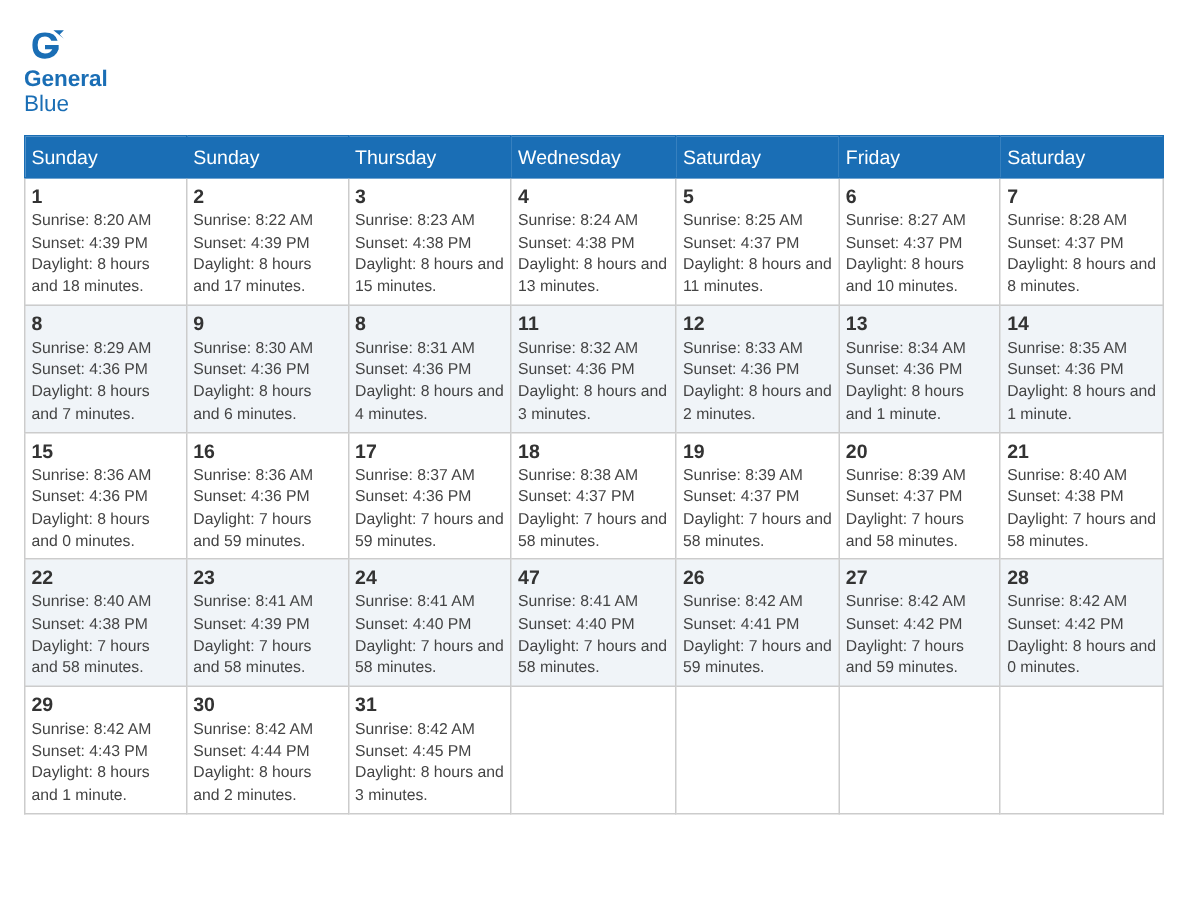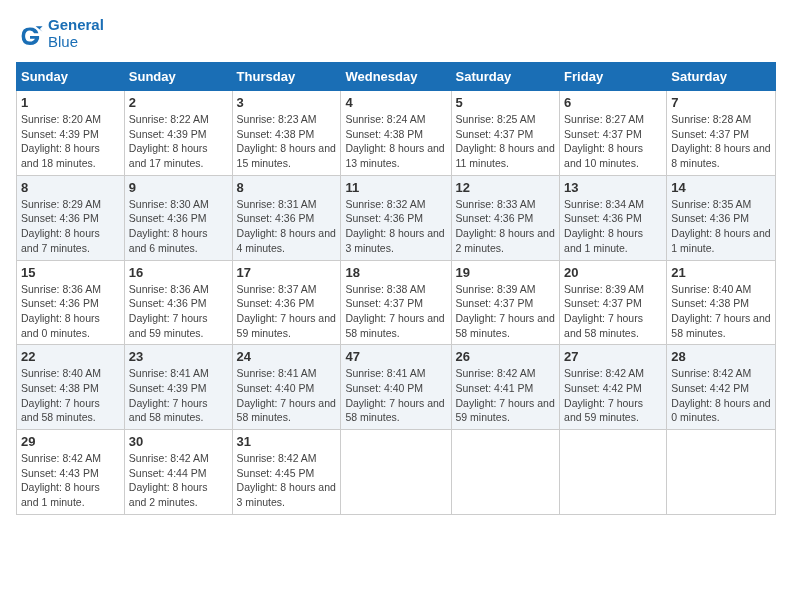--- a/index.html
+++ b/index.html
@@ -11,21 +11,22 @@
       padding: 16px;
     }
     .header-section {
       display: flex;
       align-items: flex-start;
       justify-content: space-between;
       margin-bottom: 12px;
     }
     .logo-area {
       display: flex;
-      align-items: flex-end;
+      align-items: flex-start;
+      flex-direction: column;
     }
     .logo-icon {
       width: 28px;
       height: 28px;
       margin-right: 4px;
     }
     .title-area {
       text-align: right;
     }
     .month-title {
@@ -41,21 +42,21 @@
       width: 100%;
       border-collapse: collapse;
       font-size: 11px;
     }
     .calendar-table thead tr th {
       background-color: #1a6eb5;
       color: #fff;
       padding: 6px 4px;
       text-align: left;
       font-size: 13px;
-      font-weight: bold;
+      font-weight: normal;
       border: 1px solid #1a6eb5;
     }
     .calendar-table tbody tr td {
       vertical-align: top;
       padding: 4px 4px;
       border: 1px solid #ccc;
       min-height: 80px;
       width: 113px;
     }
     .calendar-table tbody tr:nth-child(even) td {

